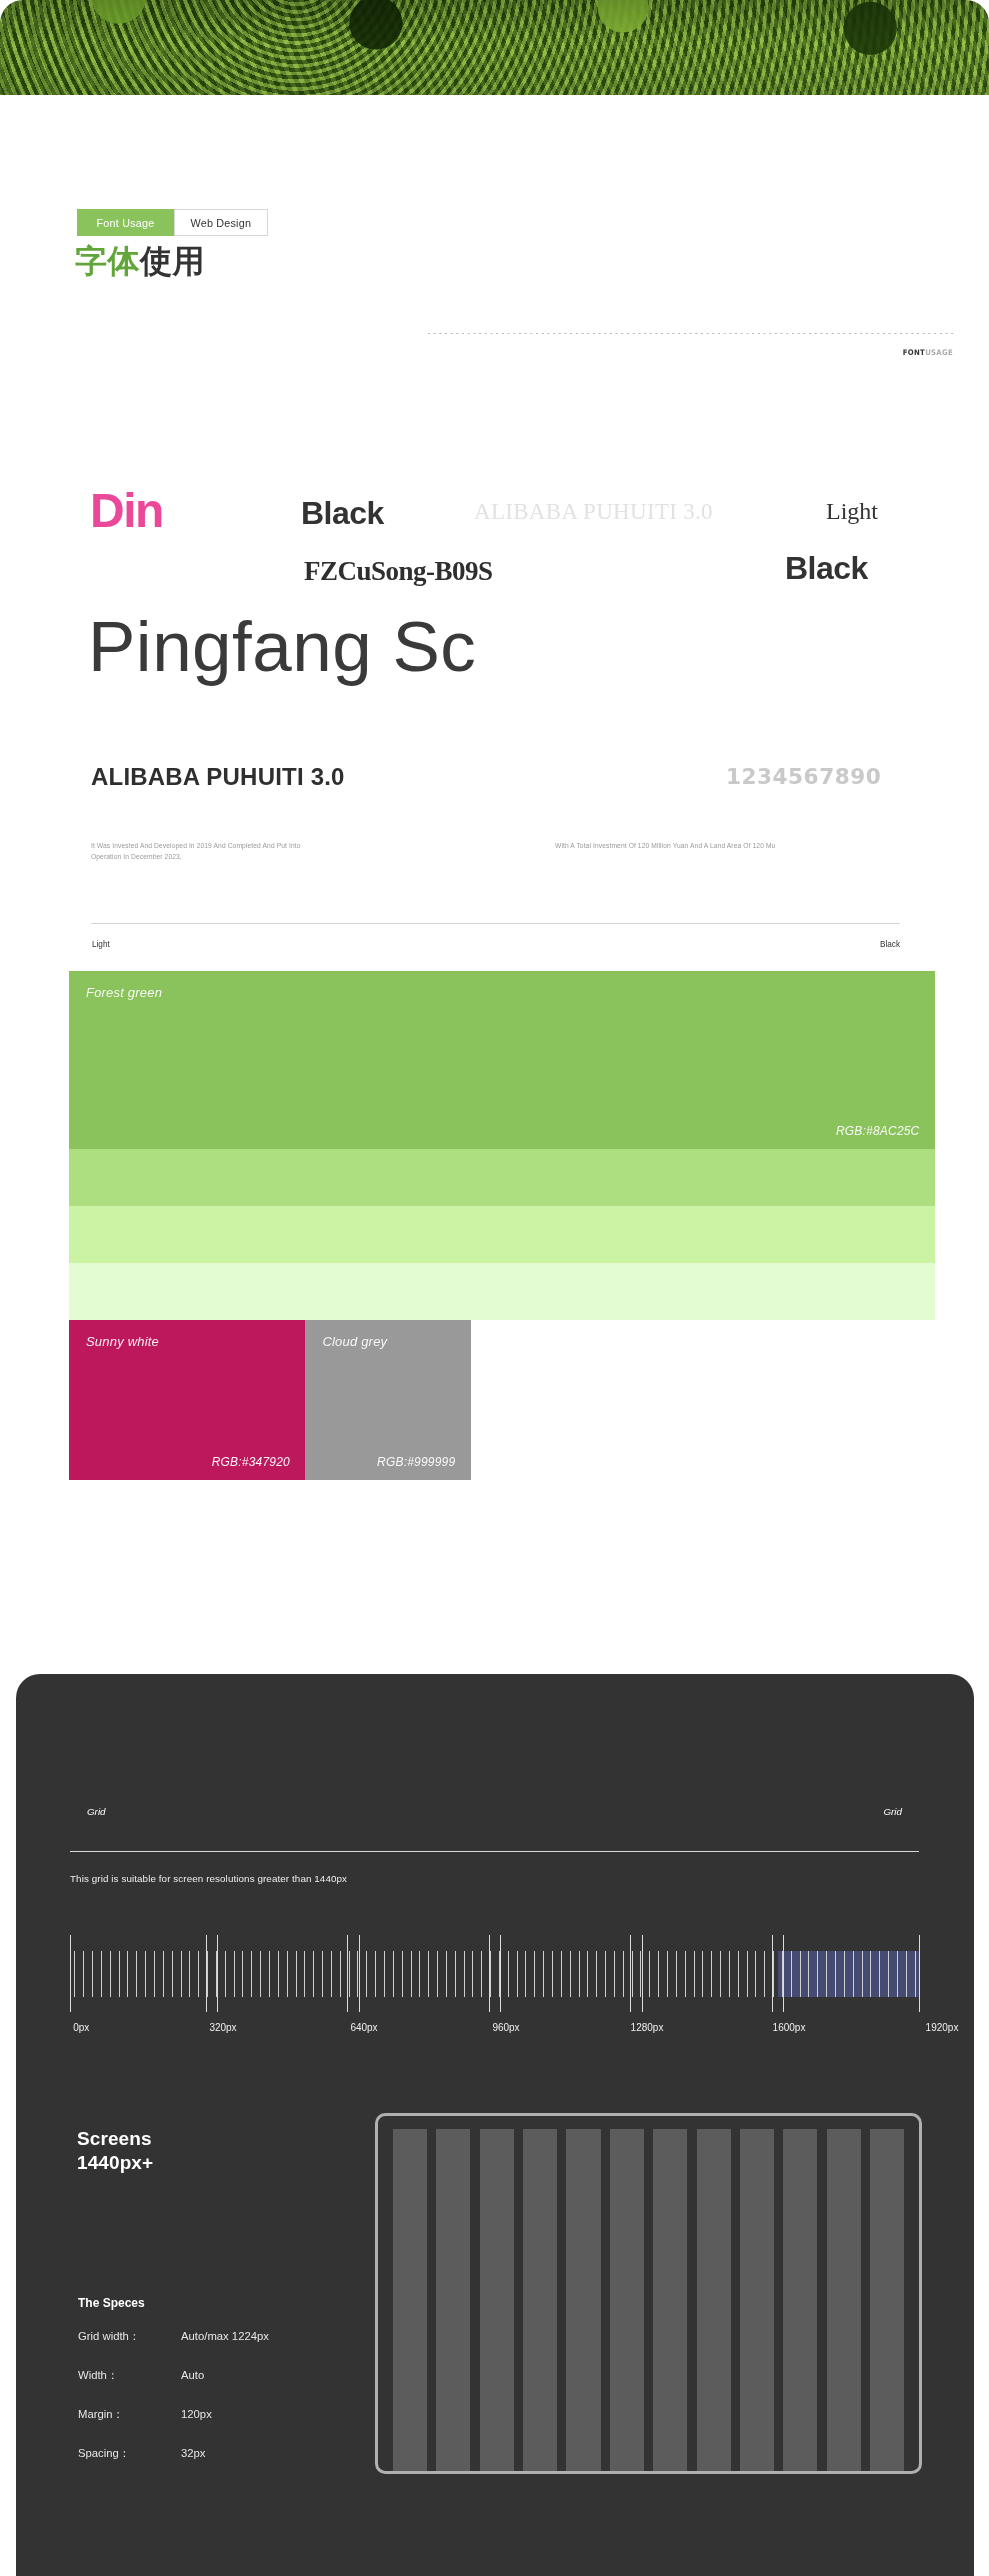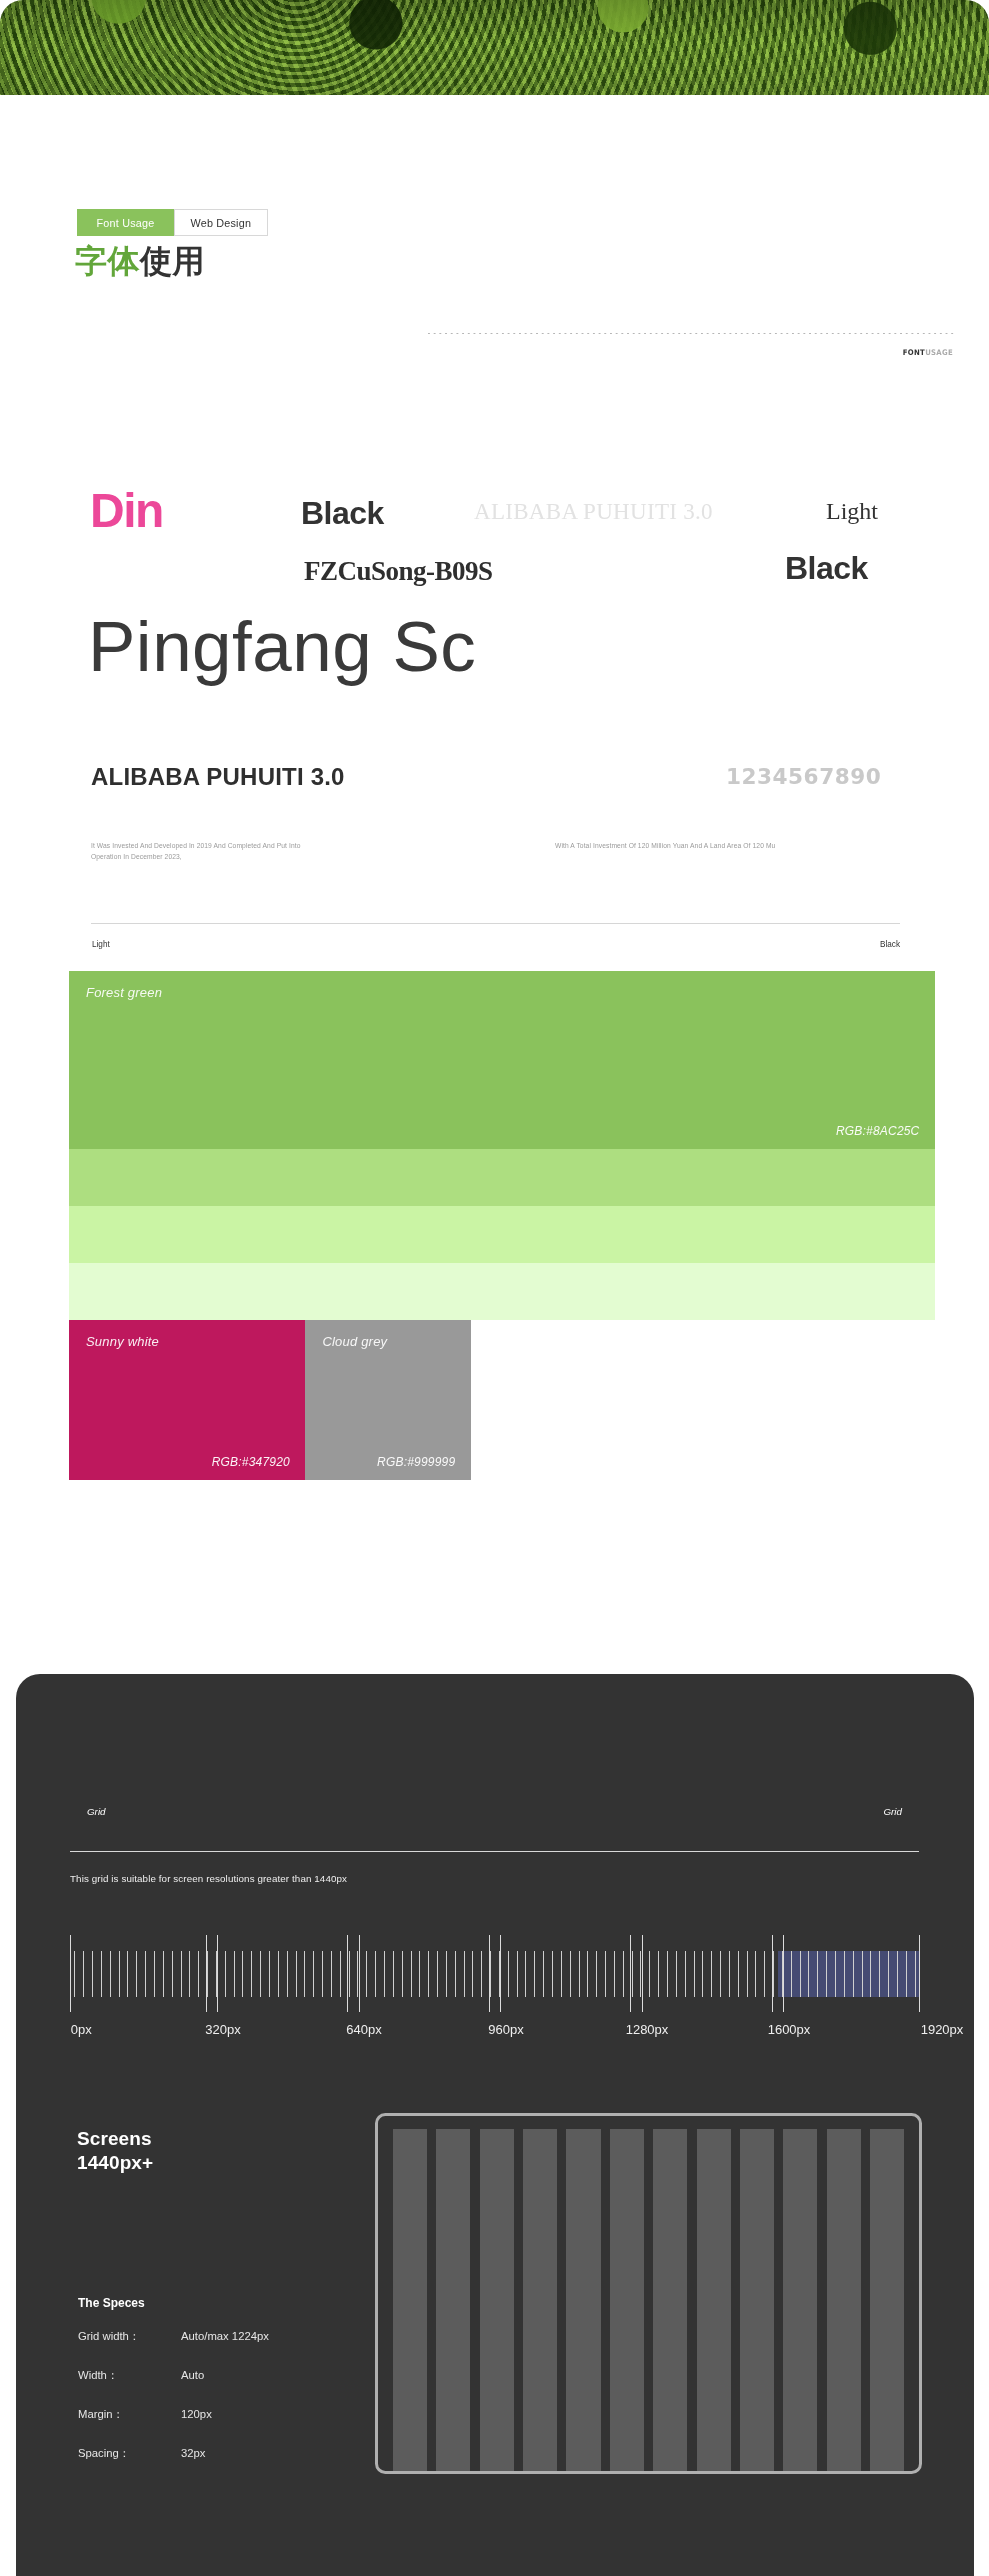--- a/index.html
+++ b/index.html
@@ -142,21 +142,21 @@
     font-weight:300; letter-spacing:0.1px; font-family:"Liberation Sans",sans-serif;
   }
 
   
   .ruler { position:absolute; left:70px; top:1935px; width:849px; height:77px; }
   .rl-big { position:absolute; top:0; width:0.5px; height:77px; background:#dcdcdc; }
   .rl-tick { position:absolute; top:15.5px; width:0.5px; height:46px; background:#cfcfcf; }
   .rl-fill { position:absolute; top:15.5px; height:46px; background:#454B73; }
   .rl-labels { position:absolute; left:70px; top:2022px; width:849px; height:14.4px; }
   .rl-lab {
-    position:absolute; top:0; font-size:13px; color:#efefef; font-weight:300;
+    position:absolute; top:0; font-size:10px; color:#efefef; font-weight:300;
     font-family:"Liberation Sans",sans-serif; transform:translateX(-50%); white-space:nowrap;
   }
 
   
   .screens-h {
     position:absolute; left:77px; top:2127px; font-size:19px; font-weight:700;
     color:#ffffff; line-height:1.28; letter-spacing:0.1px; font-family:"Liberation Sans",sans-serif;
   }
   .speces-h {
     position:absolute; left:78px; top:2296px; font-size:12px; font-weight:700;

